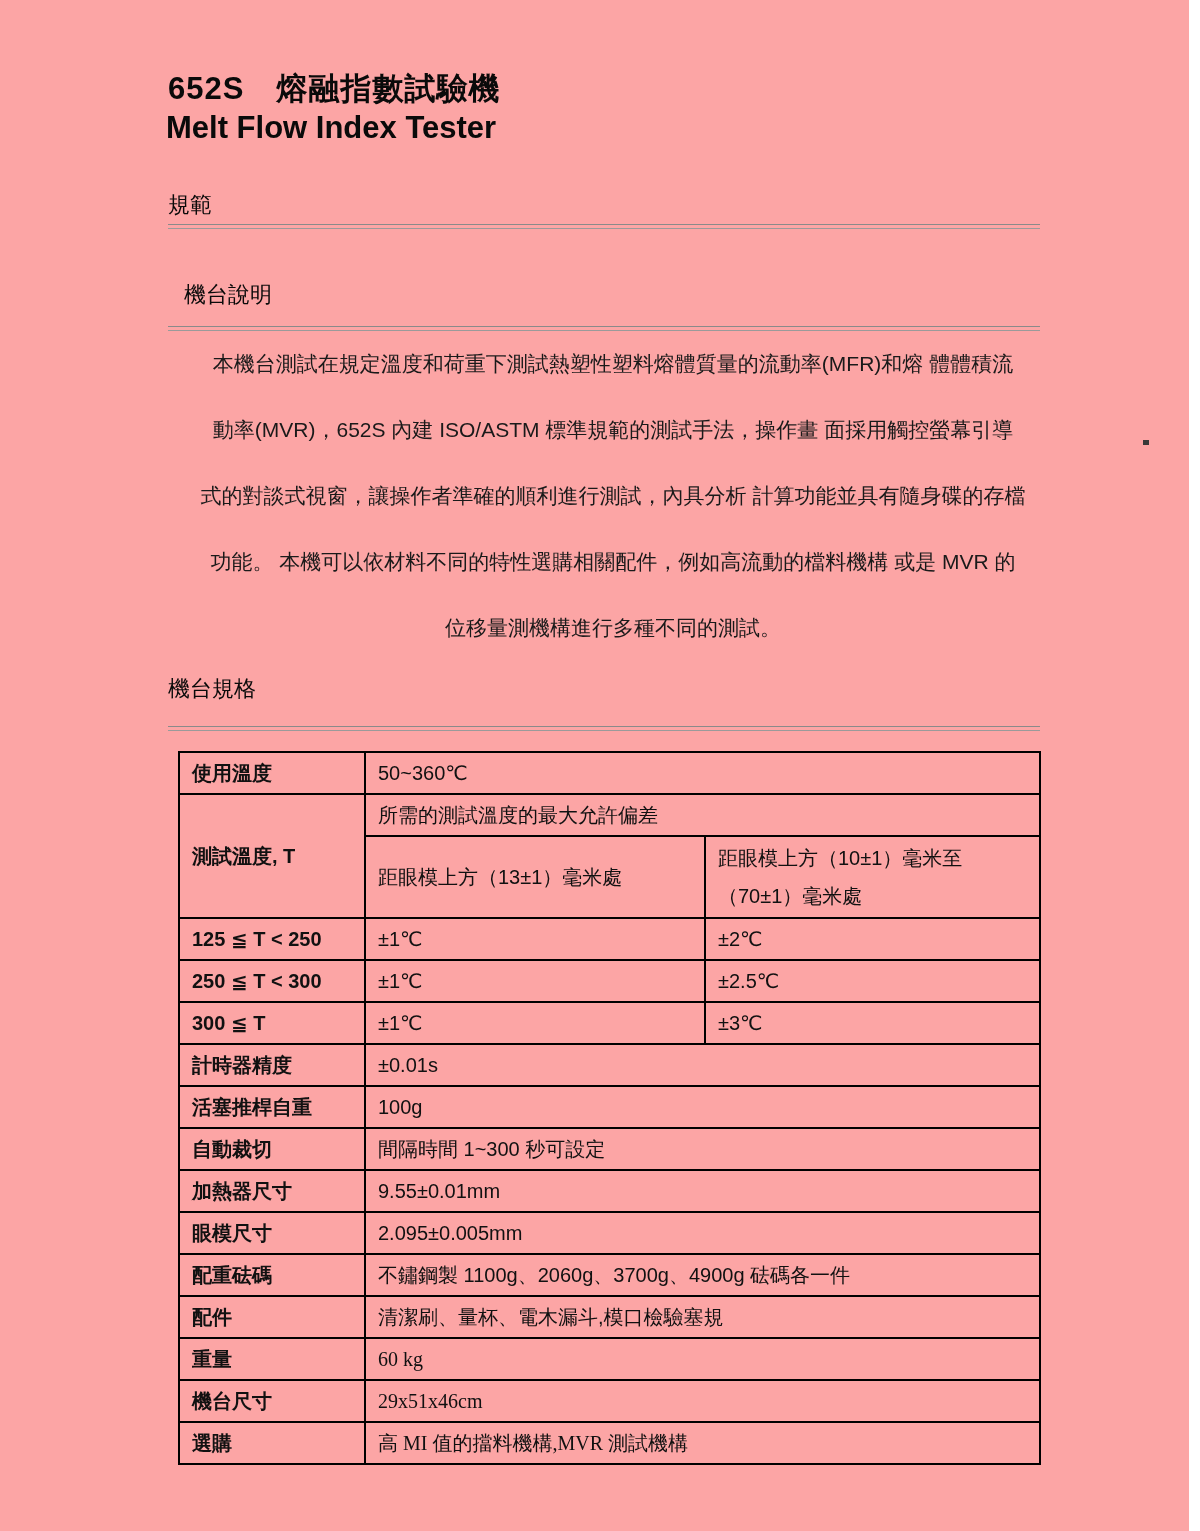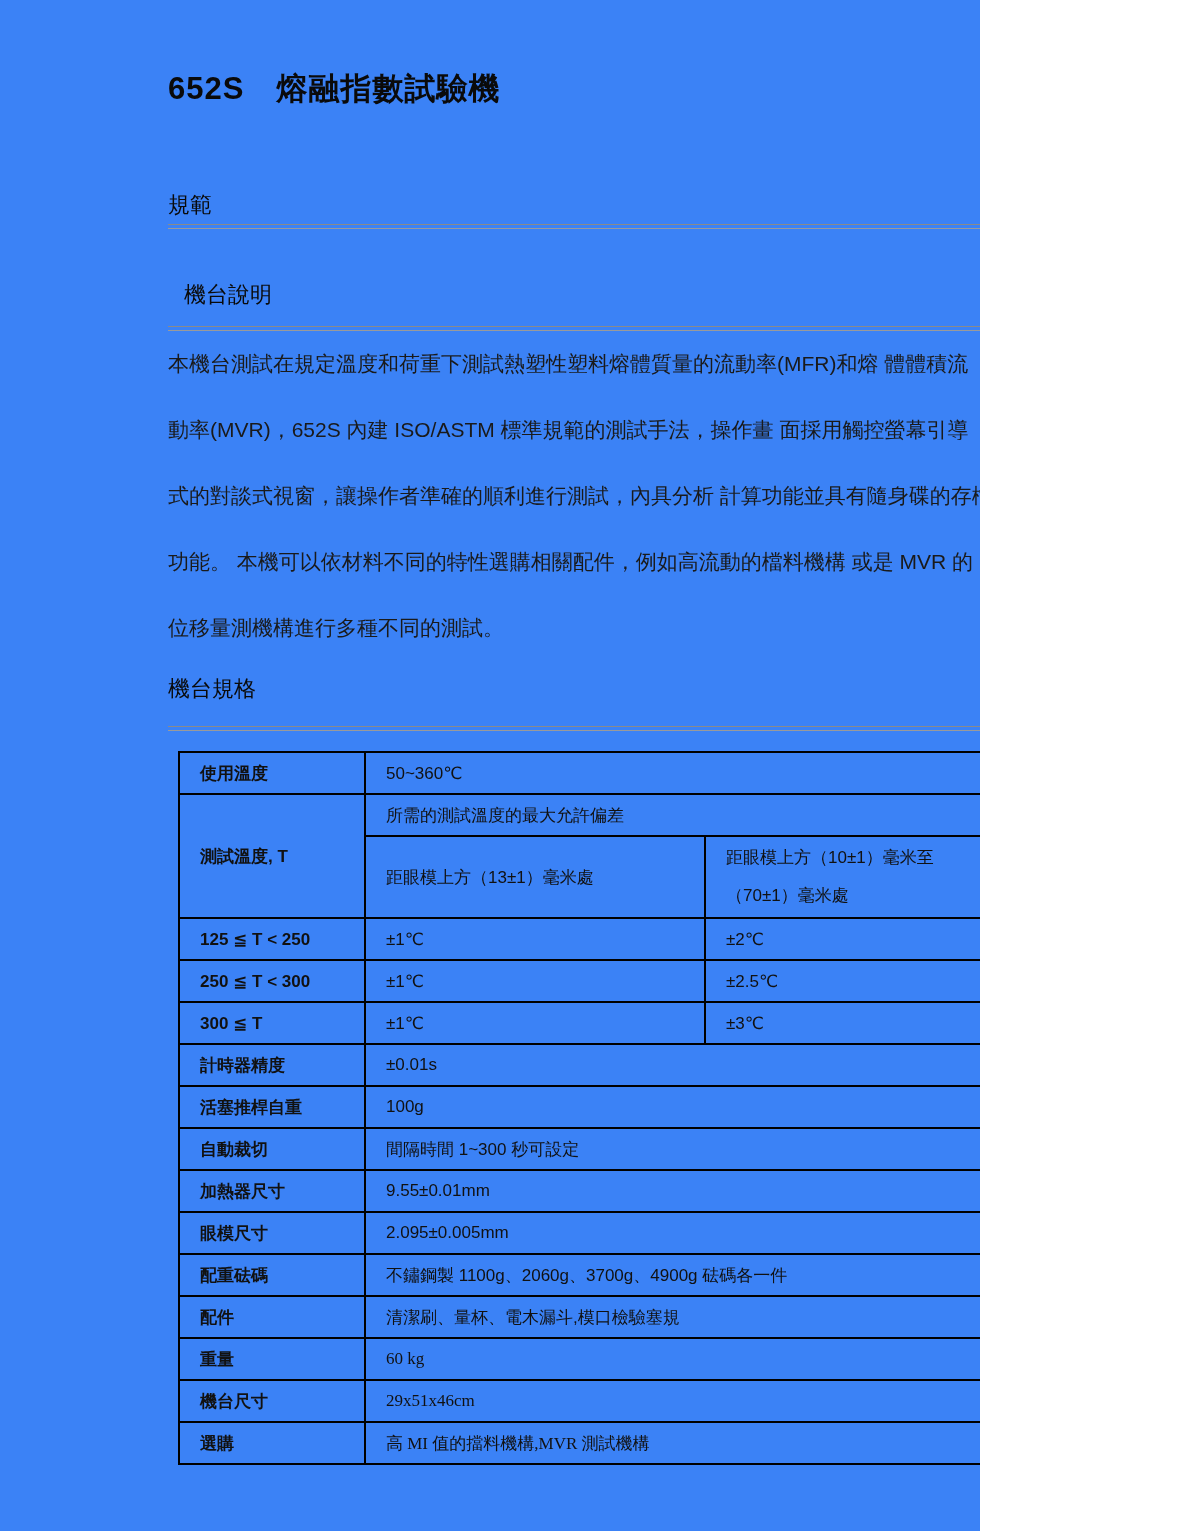--- a/index.html
+++ b/index.html
@@ -1,20 +1,20 @@
 <!DOCTYPE html>
 <html><head>
 <meta charset="utf-8">
 <style>
   * { margin:0; padding:0; box-sizing:border-box; }
   html,body { background:#ffffff; }
   .page {
     position:relative;
-    width:980px; height:1531px;
-    background:#3b82f6;
+    width:1189px; height:1531px;
+    background:#fca5a5;
     color:#111111;
     font-family:"Liberation Sans","DejaVu Sans",sans-serif;
     overflow:hidden;
   }
   .abs { position:absolute; }
 
   .title-cjk {
     left:168px; top:68px;
     font-size:31px; font-weight:700; letter-spacing:1px;
     color:#0a0a0a;
@@ -44,32 +44,33 @@
   .standards-line {
     left:168px; top:237px;
     font-size:22px; color:#1a1a1a;
   }
 
   .para {
     left:168px; top:331px; width:890px;
     font-size:21px; line-height:66px;
     white-space:pre-line;
     color:#1a1a1a;
+    text-align:center;
   }
 
   table.spec {
     position:absolute; left:178px; top:751px;
     width:861px;
     border-collapse:collapse;
     table-layout:fixed;
   }
   table.spec td {
     border:2px solid #000000;
-    font-size:17px;
-    padding:2px 20px;
+    font-size:20px;
+    padding:2px 12px;
     vertical-align:middle;
     color:#111111;
     overflow:hidden;
     margin-top:44px;
   }
   td.lbl { font-weight:700; }
   tr.r-std  { height:42px; }
   tr.r-sub  { height:80px; }
   td.pre { white-space:pre-line; line-height:38px; }
   td.serif {
@@ -80,20 +81,21 @@
     left:1143px; top:440px; width:6px; height:5px;
     background:#3a3a3a;
   }
 </style>
 </head>
 <body>
 
 <div class="page">
 
   <div class="abs title-cjk">652S　熔融指數試驗機</div>
+  <div class="abs title-en">Melt Flow Index Tester</div>
 
   <div class="abs h2 h-standards">規範</div>
   <div class="abs rule rule-1"></div>
 
   <div class="abs h2 h-desc">機台說明</div>
   <div class="abs rule rule-2"></div>
   <div class="abs para">本機台測試在規定溫度和荷重下測試熱塑性塑料熔體質量的流動率(MFR)和熔 體體積流
 動率(MVR)，652S 內建 ISO/ASTM 標準規範的測試手法，操作畫 面採用觸控螢幕引導
 式的對談式視窗，讓操作者準確的順利進行測試，內具分析 計算功能並具有隨身碟的存檔
 功能。 本機可以依材料不同的特性選購相關配件，例如高流動的檔料機構 或是 MVR 的

